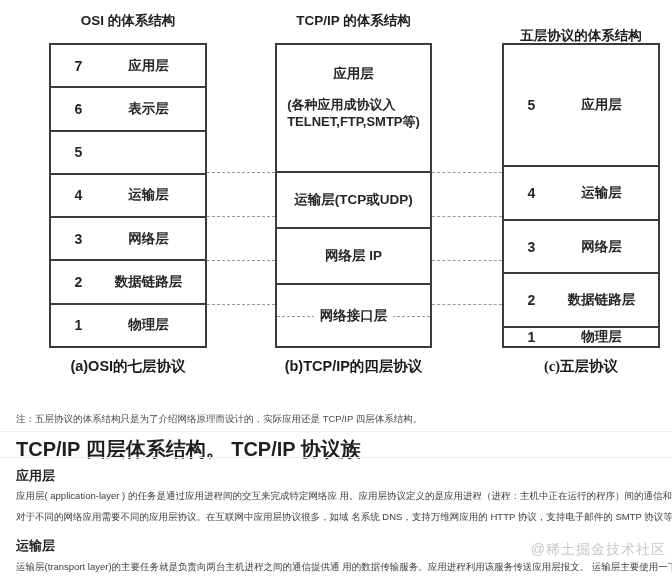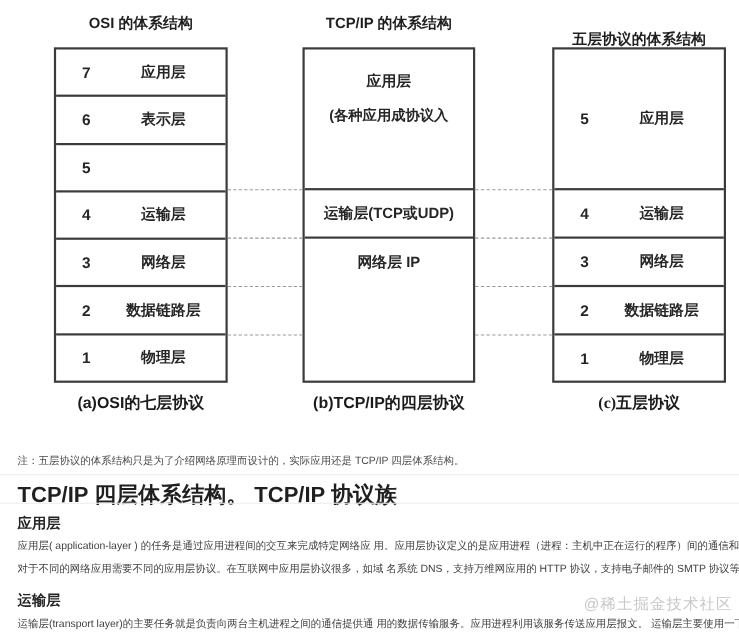--- a/index.html
+++ b/index.html
@@ -16,21 +16,21 @@
            display:flex; flex-direction:column; height:305px; }
   .row { display:flex; align-items:center; border-bottom:2px solid #3b3b3b; box-sizing:border-box; }
   .row:last-child { border-bottom:none; }
   .row.grow { flex:1; }
   .num { width:55px; text-align:center; font-weight:bold; font-size:14px; }
   .lbl { flex:1; text-align:center; font-weight:bold; font-size:13.5px; padding-right:14px; }
   .center-lbl { width:100%; text-align:center; font-weight:bold; font-size:13.5px; }
 
   .app-box { flex-direction:column; justify-content:flex-start; padding-top:20px; height:128px; }
   .app-sub { text-align:left; font-weight:bold; font-size:13px; line-height:17px; margin-top:13px; }
-  .h44 { height:44px; }
+  .h44 { height:56px; }
   .netif { position:relative; justify-content:center; }
   .netif .center-lbl { position:relative; z-index:1; background:#fff; width:auto; padding:0 6px; }
   .netif-dash { position:absolute; left:0; right:0; top:50%; border-top:1.5px dashed #9a9a9a; }
 
   .dash { height:0; border-top:1.5px dashed #9a9a9a; }
   .caption { top:357px; font-weight:bold; font-size:14.5px; color:#1b1b1b; text-align:center; }
 
   
   .note { left:16px; top:413px; font-size:9.5px; color:#4a4a4a; white-space:nowrap; }
   .hr { left:0; right:0; border-top:1px solid #ededed; }
@@ -76,27 +76,32 @@
       <span class="num">1</span>
       <span class="lbl">物理层</span>
     </div>
   </div>
 
   <div class="abs stack" style="left:275px;width:157px;">
     <div class="row app-box">
       <span class="center-lbl">应用层</span>
       <span class="app-sub">
         <span>(各种应用成协议入</span><br>
+        <span>TELNET,FTP,SMTP等)</span>
       </span>
     </div>
     <div class="row h44">
       <span class="center-lbl">运输层(TCP或UDP)</span>
     </div>
     <div class="row h44">
       <span class="center-lbl">网络层 IP</span>
+    </div>
+    <div class="row grow netif">
+      <div class="netif-dash"></div>
+      <span class="center-lbl">网络接口层</span>
     </div>
   </div>
 
   <div class="abs stack" style="left:502px;width:158px;">
     <div class="row" style="height:128px;">
       <span class="num">5</span>
       <span class="lbl">应用层</span>
     </div>
     <div class="row h44">
       <span class="num">4</span>

